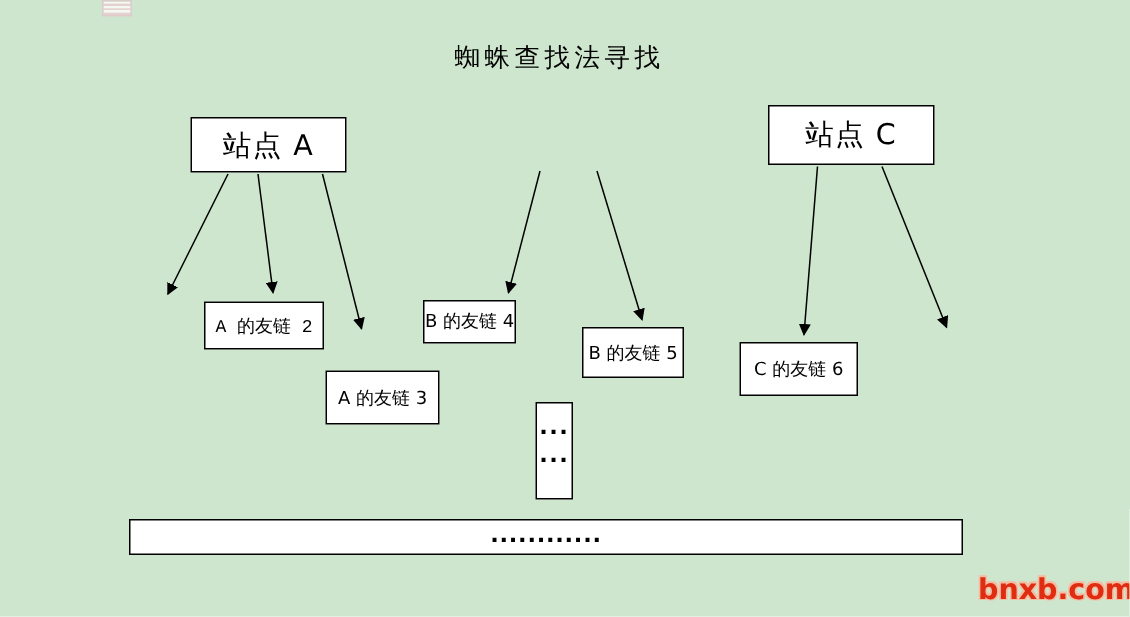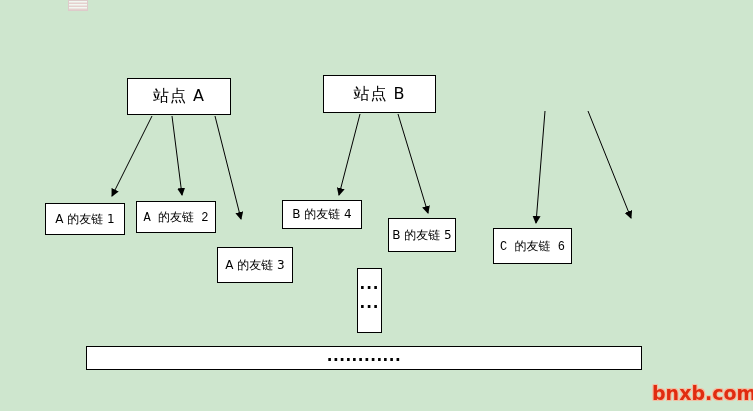--- a/index.html
+++ b/index.html
@@ -24,21 +24,21 @@
     background:#ffffff;
     border:1px solid #000;
     box-sizing:border-box;
     display:flex;
     align-items:center;
     justify-content:center;
     font-size:12px;
     color:#000;
     white-space:nowrap;
   }
-  .site{font-size:16px;letter-spacing:1px;}
+  .site{font-size:19px;letter-spacing:1px;}
   .dots-box{
     flex-direction:column;
     justify-content:flex-start;
     padding-top:6px;
   }
   .dots-box span{
     font-weight:bold;
     font-size:15px;
     line-height:19px;
     letter-spacing:1px;
@@ -80,59 +80,57 @@
     opacity:0.75;
   }
 </style>
 </head>
 <body>
 
 <div class="stage">
 
   <div class="artifact"></div>
 
+  <div class="title">蜘蛛查找法寻找</div>
 
   <svg class="arrows" viewBox="0 0 753 411">
     <defs>
       <marker id="ah" markerWidth="8" markerHeight="8" refX="7" refY="4" orient="auto">
         <path d="M0,0 L8,4 L0,8 Z" fill="#000"></path>
       </marker>
     </defs>
     <line x1="152" y1="116" x2="112" y2="196" stroke="#000" stroke-width="1" marker-end="url(#ah)"></line>
     <line x1="172" y1="116" x2="182" y2="195" stroke="#000" stroke-width="1" marker-end="url(#ah)"></line>
     <line x1="215" y1="116" x2="241" y2="219" stroke="#000" stroke-width="1" marker-end="url(#ah)"></line>
     <line x1="360" y1="114" x2="339" y2="195" stroke="#000" stroke-width="1" marker-end="url(#ah)"></line>
     <line x1="398" y1="114" x2="428" y2="213" stroke="#000" stroke-width="1" marker-end="url(#ah)"></line>
     <line x1="545" y1="111" x2="536" y2="223" stroke="#000" stroke-width="1" marker-end="url(#ah)"></line>
     <line x1="588" y1="111" x2="631" y2="218" stroke="#000" stroke-width="1" marker-end="url(#ah)"></line>
   </svg>
 
   <div class="node site" style="left:127px;top:78px;width:104px;height:37px;">
     <span>站点 A</span>
   </div>
-  <div class="node site" style="left:323px;top:75px;width:113px;height:38px;">
-    <span>站点 B</span>
+  <div class="node site" style="left:512px;top:70px;width:111px;height:40px;">
+    <span>站点 C</span>
   </div>
 
-  <div class="node" style="left:45px;top:203px;width:80px;height:32px;">
-    <span>A 的友链 1</span>
-  </div>
   <div class="node" style="left:136px;top:201px;width:80px;height:32px;font-family:Liberation Mono, monospace;">
     <span>A 的友链 2</span>
   </div>
   <div class="node" style="left:217px;top:223px;width:76px;height:36px;margin-top:24px;">
     <span>A 的友链 3</span>
   </div>
-  <div class="node" style="left:282px;top:200px;width:80px;height:29px;">
+  <div class="node" style="left:282px;top:200px;width:62px;height:29px;">
     <span>B 的友链 4</span>
   </div>
   <div class="node" style="left:388px;top:218px;width:68px;height:34px;">
     <span>B 的友链 5</span>
   </div>
-  <div class="node" style="left:493px;top:228px;width:79px;height:36px;font-family:Liberation Mono, monospace;">
+  <div class="node" style="left:493px;top:228px;width:79px;height:36px;">
     <span>C 的友链 6</span>
   </div>
 
   <div class="node dots-box" style="left:357px;top:268px;width:25px;height:65px;">
     <span>...</span>
     <span>...</span>
   </div>
 
   <div class="node bottom-box" style="left:86px;top:346px;width:556px;height:24px;">
     <span>............</span>

